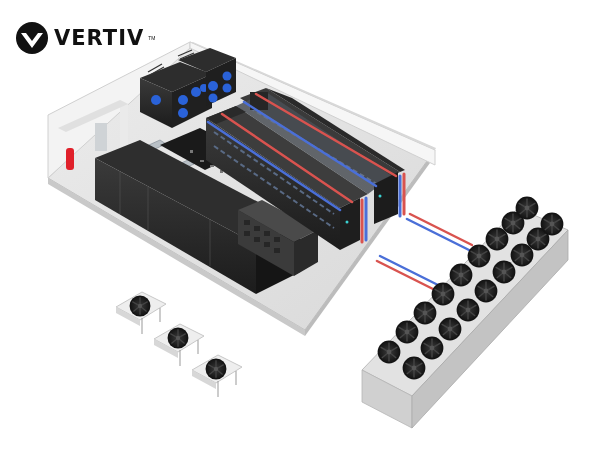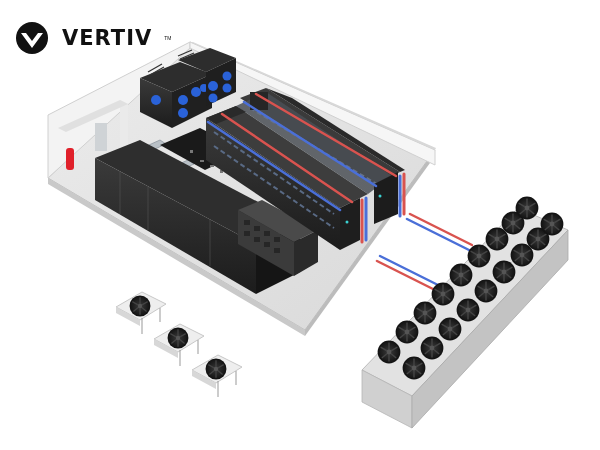--- a/index.html
+++ b/index.html
@@ -1,17 +1,17 @@
 <!DOCTYPE html>
 <html><head>
 <meta charset="utf-8">
 <style>
   html, body { margin: 0; padding: 0; background: #ffffff; }
   body { width: 600px; height: 450px; position: relative; overflow: hidden; font-family: "Liberation Sans", sans-serif; }
-  .logo { position: absolute; left: 16px; top: 22px; display: flex; align-items: center; gap: 14px; }
+  .logo { position: absolute; left: 16px; top: 22px; display: flex; align-items: center; gap: 6px; }
   .logo-mark { width: 32px; height: 32px; }
   .logo-text { font-family: "DejaVu Sans", sans-serif; font-weight: bold; font-size: 21px; letter-spacing: 1px; color: #111; line-height: 1; }
   .logo-tm { font-size: 5px; vertical-align: bottom; color: #111; margin-left: -2px; }
   .scene { position: absolute; left: 0; top: 0; width: 600px; height: 450px; }
 </style>
 </head>
 <body>
 
 <div class="logo">
   <svg class="logo-mark" viewBox="0 0 32 32">

